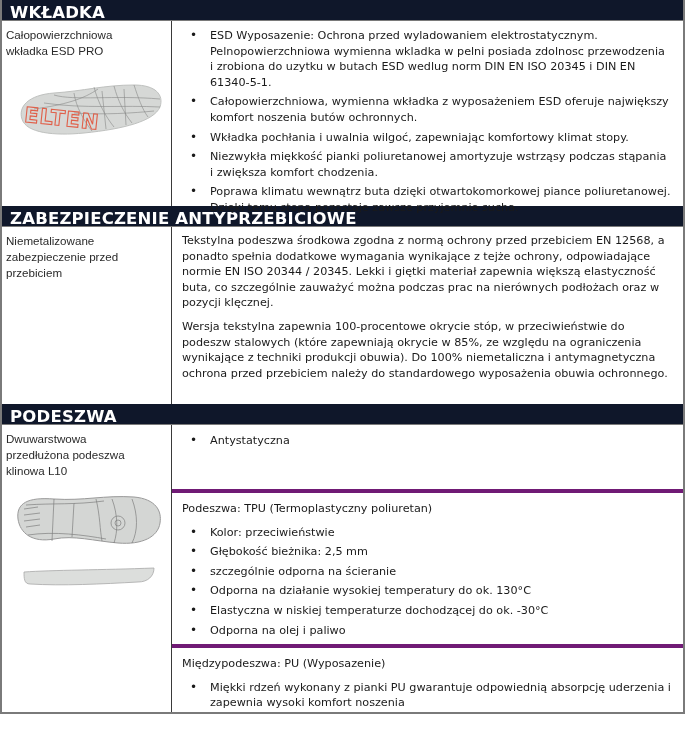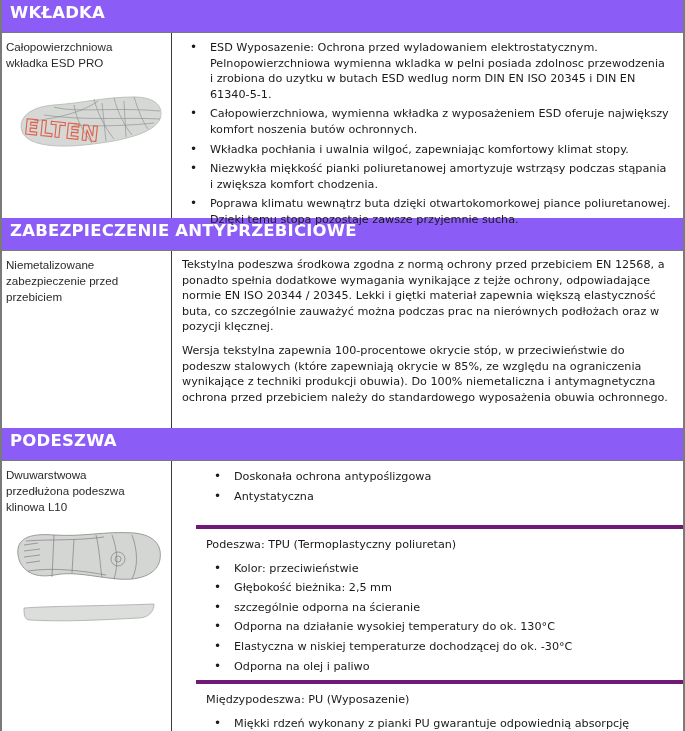--- a/index.html
+++ b/index.html
@@ -1,18 +1,18 @@
 <!DOCTYPE html>
 <html><head>
   <meta charset="utf-8">
   <style>
     html, body { margin: 0; padding: 0; background: #ffffff; }
     body { width: 685px; height: 731px; overflow: hidden; font-family: "DejaVu Sans", sans-serif; color: #1a1a1a; }
     .sheet { position: relative; width: 683px; border-left: 2px solid #7a7a7a; border-right: 2px solid #7a7a7a; border-bottom: 2px solid #7a7a7a; box-sizing: border-box; width: 685px; }
-    .section-header { background: #8b5cf6; color: #fff; font-weight: bold; font-size: 16.5px; letter-spacing: 0.2px; padding: 0 8px; height: 32px; line-height: 25px; box-sizing: border-box; font-family: "DejaVu Sans", sans-serif; }
+    .section-header { background: #0f172a; color: #fff; font-weight: bold; font-size: 16.5px; letter-spacing: 0.2px; padding: 0 8px; height: 20px; line-height: 25px; box-sizing: border-box; font-family: "DejaVu Sans", sans-serif; }
     .row { display: flex; border-top: 1px solid #7a7a7a; }
     .left { width: 170px; flex: 0 0 170px; border-right: 1px solid #3a3a3a; box-sizing: border-box; padding: 6px 8px 6px 4px; font-size: 11.6px; line-height: 16px; font-family: "Liberation Sans", sans-serif; color: #2a2a2a; position: relative; }
     .right { flex: 1; box-sizing: border-box; font-size: 11.2px; line-height: 15.6px; }
     .cell { padding: 6px 12px 6px 10px; }
     .cell + .cell { border-top: 4px solid #701a75; }
     ul { margin: 0; padding: 0 0 0 28px; list-style: none; }
     li { position: relative; margin-bottom: 4px; }
     li::before { content: "•"; position: absolute; left: -20px; top: 0; font-size: 12px; }
     p { margin: 0; }
     p + p { margin-top: 8px; }
@@ -67,21 +67,21 @@
     </div>
     <div class="right">
       <div class="cell">
         <p>Tekstylna podeszwa środkowa zgodna z normą ochrony przed przebiciem EN 12568, a ponadto spełnia dodatkowe wymagania wynikające z tejże ochrony, odpowiadające normie EN ISO 20344 / 20345. Lekki i giętki materiał zapewnia większą elastyczność buta, co szczególnie zauważyć można podczas prac na nierównych podłożach oraz w pozycji klęcznej.</p>
         <p>Wersja tekstylna zapewnia 100-procentowe okrycie stóp, w przeciwieństwie do podeszw stalowych (które zapewniają okrycie w 85%, ze względu na ograniczenia wynikające z techniki produkcji obuwia). Do 100% niemetaliczna i antymagnetyczna ochrona przed przebiciem należy do standardowego wyposażenia obuwia ochronnego.</p>
       </div>
     </div>
   </div>
 
   <div class="section-header">PODESZWA</div>
-  <div class="row" style="height:287px;gap:24px;">
+  <div class="row" style="height:287px;">
     <div class="left">
       <div style="width:140px;">Dwuwarstwowa przedłużona podeszwa klinowa L10</div>
       <div class="img-box" style="left:12px; top:66px; width:148px; height:60px;">
         <svg width="148" height="60" viewBox="0 0 148 60">
           <path d="M4,28 C2,12 14,6 40,8 C70,10 90,4 120,6 C142,8 148,20 146,32 C144,46 128,54 104,52 C80,50 60,44 40,48 C18,52 6,42 4,28 Z" fill="#d4d6d4" stroke="#9a9a9a" stroke-width="1"></path>
           <g stroke="#6a6a6a" stroke-width="0.7" fill="none" opacity="0.8">
             <path d="M12,14 C40,12 60,14 90,10"></path>
               <path d="M14,44 C40,40 70,44 92,48"></path>
             <path d="M40,8 L38,50"></path>
               <path d="M60,12 L58,46"></path>
@@ -96,21 +96,20 @@
       </div>
       <div class="img-box" style="left:20px; top:141px; width:134px; height:22px;">
         <svg width="134" height="22" viewBox="0 0 134 22">
           <path d="M2,6 C30,4 80,4 132,2 C132,10 126,16 116,16 C80,18 40,20 8,18 C2,18 2,12 2,6 Z" fill="#dcdedc" stroke="#a8a8a8" stroke-width="0.8"></path>
         </svg>
       </div>
     </div>
     <div class="right">
       <div class="cell" style="height:64px; box-sizing:border-box; padding-top:8px;">
         <ul>
-          <li>Doskonała ochrona antypoślizgowa</li>
           <li>Antystatyczna</li>
         </ul>
       </div>
       <div class="cell" style="height:155px; box-sizing:border-box; padding-top:8px;">
         <div class="lead">Podeszwa: TPU (Termoplastyczny poliuretan)</div>
         <ul>
           <li>Kolor: przeciwieństwie</li>
           <li>Głębokość bieżnika: 2,5 mm</li>
           <li>szczególnie odporna na ścieranie</li>
           <li>Odporna na działanie wysokiej temperatury do ok. 130°C</li>

